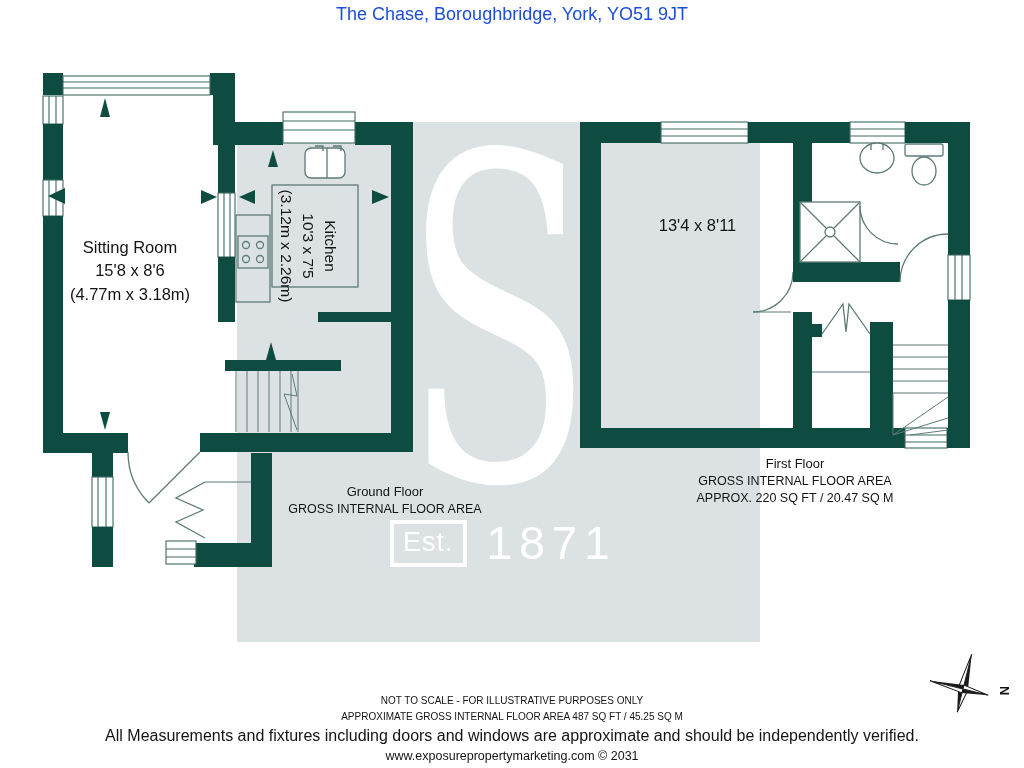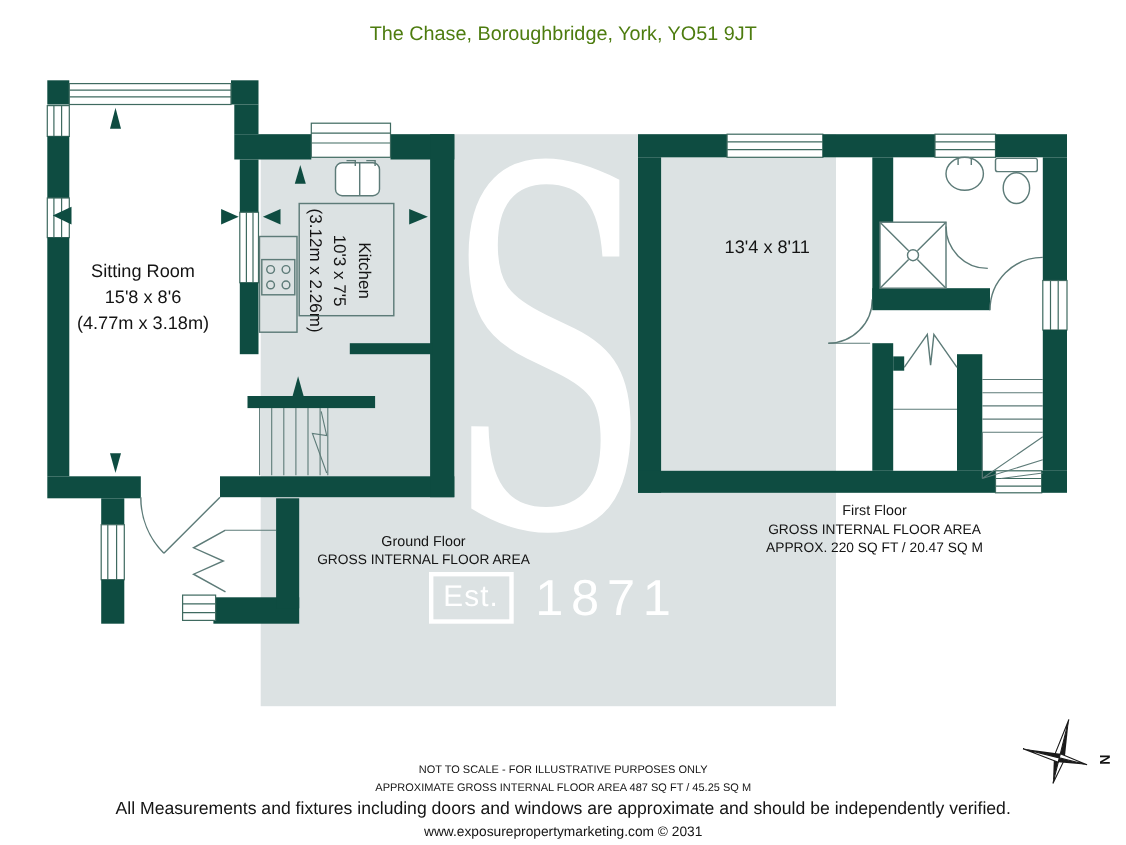--- a/index.html
+++ b/index.html
@@ -1,20 +1,20 @@
 <!DOCTYPE html>
 <html style="--wall: #0e4c41; --watermark_bg: #dce2e3; --fixture: #5d7b78; --winline: #3f6a60; --text: #161616;"><head>
 <meta charset="utf-8">
 <style>
   html,body{margin:0;padding:0;background:#fff;}
   #canvas{position:relative;width:1024px;height:768px;background:#fff;overflow:hidden;
           font-family:"Liberation Sans",sans-serif;color:var(--text);}
   .abs{position:absolute;}
   
-  #title{top:20px;left:0;width:100%;text-align:center;font-size:18px;color:#4d7c0f;}
+  #title{top:4px;left:0;width:100%;text-align:center;font-size:18px;color:#1d4ed8;}
   
   #wm-square{left:237px;top:122px;width:523px;height:520px;background:var(--watermark_bg);}
   #wm-s-wrap{left:237px;top:98px;width:523px;text-align:center;line-height:450px;height:420px;}
   #wm-s{display:inline-block;font-family:"DejaVu Serif",serif;font-size:450px;color:#fff;
         transform:scaleX(.62);}
   #wm-row{left:242px;top:516px;width:523px;display:flex;justify-content:center;align-items:center;gap:20px;color:#fff;}
   #wm-est{border:4px solid #fff;font-size:27px;padding:3px 9px 5px 9px;letter-spacing:1px;}
   #wm-year{font-size:46px;letter-spacing:7px;}
   
   .room-label{text-align:center;font-size:16.5px;line-height:1.42;color:#141414;}

